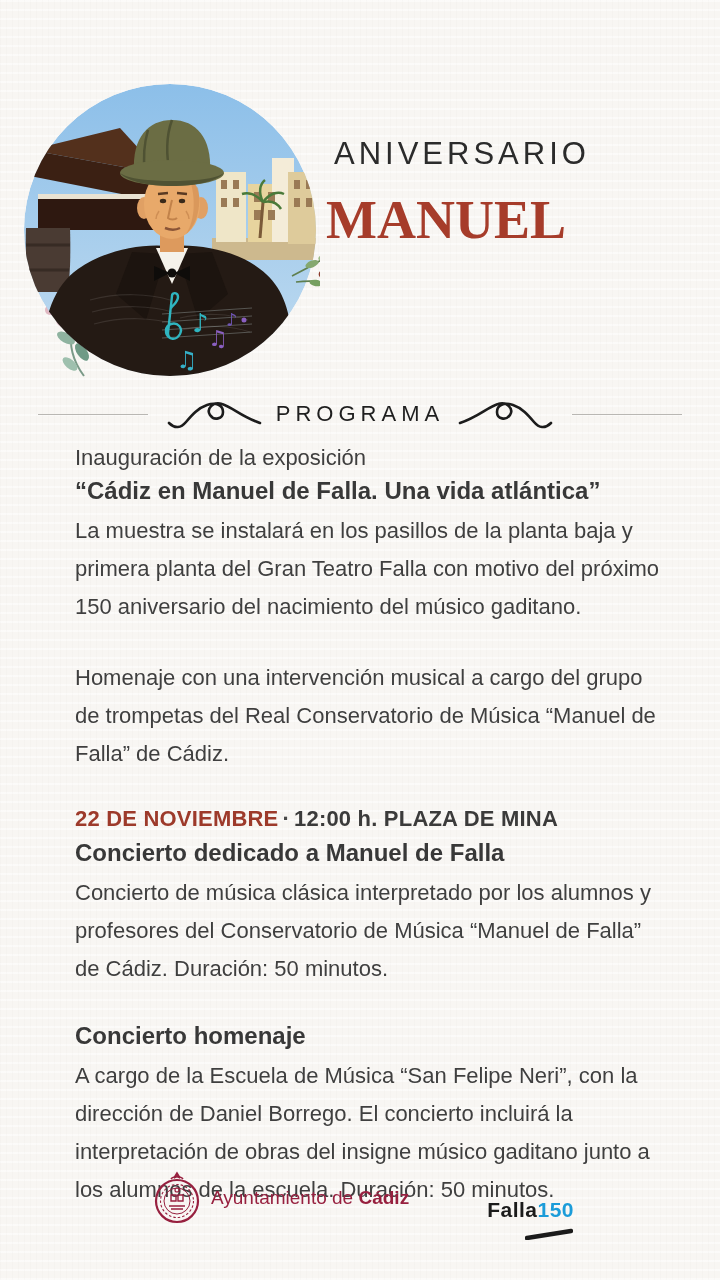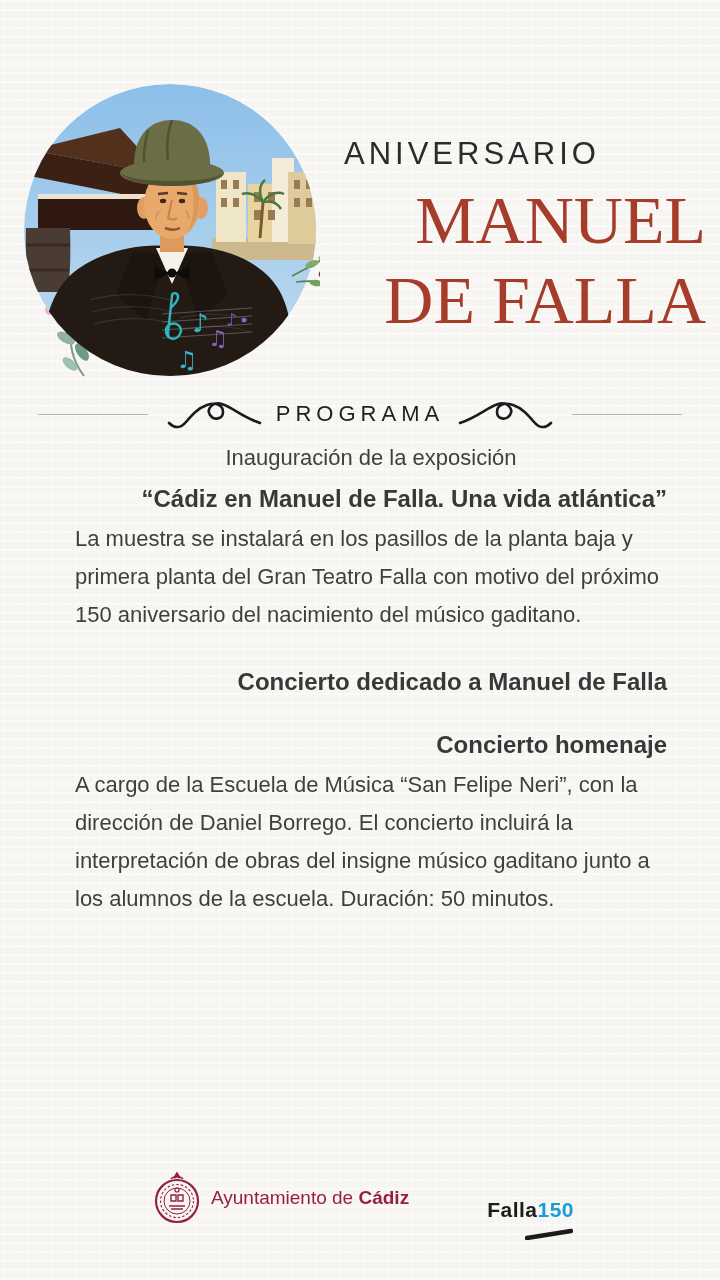--- a/index.html
+++ b/index.html
@@ -10,45 +10,45 @@
         background-image:
           repeating-linear-gradient(90deg, rgba(120,115,105,0.025) 0 1px, transparent 1px 6px),
           repeating-linear-gradient(0deg, rgba(255,255,255,0.5) 0 2px, transparent 2px 9px);
         color:#3c3c3c;}
 
   
   .hero{position:absolute;left:0;top:0;width:720px;height:400px;}
   .illustration{position:absolute;left:20px;top:80px;width:300px;height:300px;}
   .title-block{position:absolute;left:326px;top:136px;width:380px;}
   .kicker{font-size:31px;font-weight:300;letter-spacing:4px;color:#2b2b2b;
-          margin:0 0 8px 18px;}
-  .big-title{font-family:"Liberation Serif","DejaVu Serif",serif;font-weight:400;
-             font-size:68px;line-height:80px;color:#a63c2a;letter-spacing:0px;margin:0;text-align:right;}
+          margin:0 0 8px 8px;}
+  .big-title{font-family:"Liberation Serif","DejaVu Serif",serif;font-weight:700;
+             font-size:54px;line-height:80px;color:#a63c2a;letter-spacing:0px;margin:0;}
 
   
   .program-divider{position:absolute;left:0;top:396px;width:720px;height:36px;
                    display:flex;align-items:center;justify-content:center;}
   .rule{height:0;border-top:1.5px solid #b9b7b3;width:110px;flex:none;}
   .rule.left{margin-right:18px;}
   .rule.right{margin-left:18px;}
   .flourish{width:96px;height:34px;flex:none;}
   .flourish.right{transform:scale(-1,1);}
   .program-label{font-size:22px;letter-spacing:5px;color:#1f1f1f;font-weight:500;
                  margin:0 14px;white-space:nowrap;}
 
   
   .events{position:absolute;left:75px;top:443px;width:592px;}
   .event{margin-bottom:33px;}
   .event-heading{font-size:22px;font-weight:700;color:#3b3b3b;white-space:nowrap;
                  margin:0 0 6px 0;letter-spacing:0.2px;}
   .event-date{color:#9d3a2b;}
   .event-sep{color:#4a4a4a;padding:0 4px;}
-  .event-lead{font-size:22px;color:#3f3f3f;margin:0 0 12px 0;line-height:29px;text-align:center;}
+  .event-lead{font-size:22px;color:#3f3f3f;margin:0 0 4px 0;line-height:29px;}
   .event-title{font-size:24px;font-weight:700;color:#383838;margin:0 0 6px 0;
-               line-height:30px;text-align:right;}
+               line-height:30px;}
   .event-desc{font-size:22px;color:#3f3f3f;line-height:38px;margin:0;}
 
   
   .footer{position:absolute;left:4px;top:1158px;width:720px;height:80px;
           display:flex;align-items:center;justify-content:center;gap:78px;}
   .ayto{display:flex;align-items:center;gap:11px;}
   .ayto-text{font-size:19px;color:#97203f;white-space:nowrap;}
   .ayto-text b{font-weight:700;}
   .crest{width:46px;height:56px;}
   .falla150{position:relative;font-size:21px;font-weight:700;white-space:nowrap;
@@ -193,21 +193,20 @@
           <ellipse cx="304" cy="177" rx="6" ry="3" fill="#9bbb85" transform="rotate(-22 304 177)"></ellipse>
           <ellipse cx="296" cy="203" rx="6.5" ry="3.2" fill="#76a062" transform="rotate(8 296 203)"></ellipse>
           <path d="M300,192 C306,188 310,192 306,196 C302,200 298,196 300,192" stroke="#8a3a2a" stroke-width="1.4" fill="none"></path>
         </g>
       </svg>
     </div>
 
     <div class="title-block">
       <div class="kicker">ANIVERSARIO</div>
       <div class="big-title">MANUEL</div>
-      <div class="big-title">DE FALLA</div>
     </div>
   </div>
 
   <div class="program-divider">
     <div class="rule left"></div>
     <svg class="flourish" viewBox="0 0 96 34">
       <path d="M3,26 C9,32 15,31 20,25 C26,18 32,11 41,8 C50,5 57,8 57,15 C57,22 48,24 44,18 C40,12 47,4 56,7 C66,10 76,20 94,26" stroke="#1c1c1c" stroke-width="2.6" fill="none" stroke-linecap="round"></path>
     </svg>
     <div class="program-label">PROGRAMA</div>
     <svg class="flourish right" viewBox="0 0 96 34">
@@ -218,24 +217,29 @@
 
   <div class="events">
 
     <div class="event">
       <p class="event-lead">Inauguración de la exposición</p>
       <p class="event-title">“Cádiz en Manuel de Falla. Una vida atlántica”</p>
       <p class="event-desc">La muestra se instalará en los pasillos de la planta baja y primera planta del Gran Teatro Falla con motivo del próximo 150 aniversario del nacimiento del músico gaditano.</p>
     </div>
 
     <div class="event">
-    </div>
-
-    <div class="event">
+      <p class="event-desc">Homenaje con una intervención musical a cargo del grupo de trompetas del Real Conservatorio de Música “Manuel de Falla” de Cádiz.</p>
+    </div>
+
+    <div class="event">
+      <p class="event-heading">
+        <span class="event-date">22 DE NOVIEMBRE</span><span class="event-sep">·</span><span>12:00 h. PLAZA DE MINA</span>
+      </p>
       <p class="event-title">Concierto dedicado a Manuel de Falla</p>
+      <p class="event-desc">Concierto de música clásica interpretado por los alumnos y profesores del Conservatorio de Música “Manuel de Falla” de Cádiz. Duración: 50 minutos.</p>
     </div>
 
     <div class="event">
       <p class="event-title">Concierto homenaje</p>
       <p class="event-desc">A cargo de la Escuela de Música “San Felipe Neri”, con la dirección de Daniel Borrego. El concierto incluirá la interpretación de obras del insigne músico gaditano junto a los alumnos de la escuela. Duración: 50 minutos.</p>
     </div>
   </div>
 
   <div class="footer">
 

